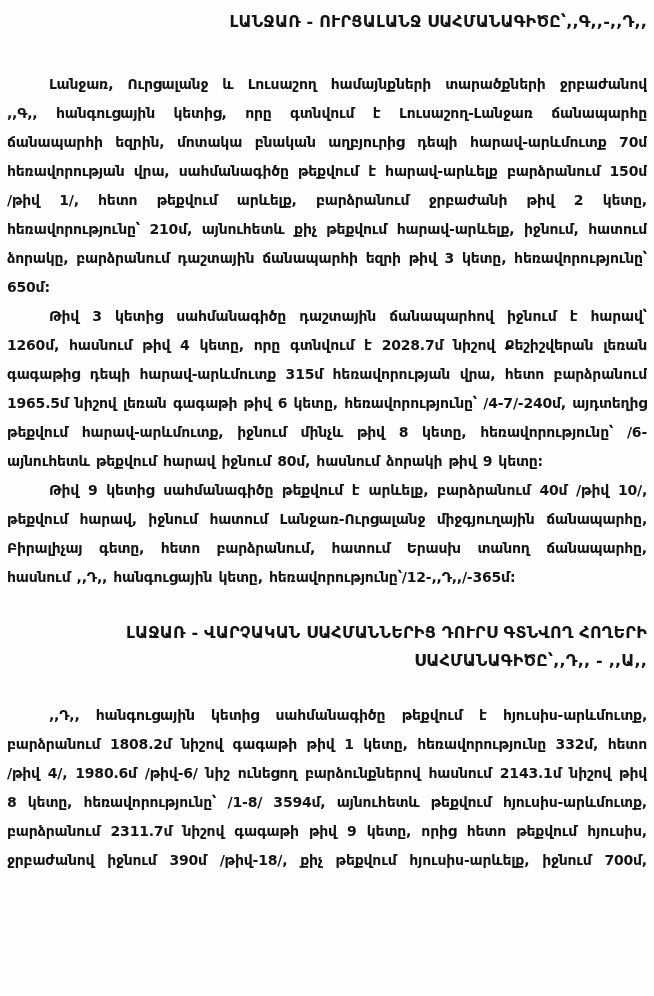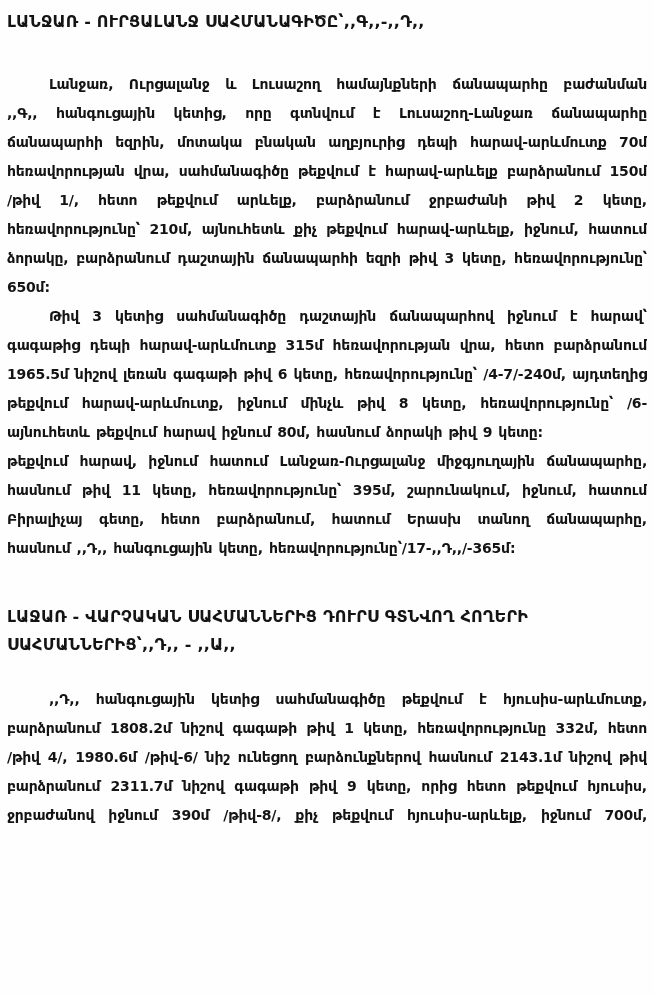--- a/index.html
+++ b/index.html
@@ -18,27 +18,27 @@
   }
   main[data-name="document-page"] {
     padding: 8px 7px 0 7px;
     box-sizing: border-box;
     width: 654px;
     height: 996px;
     overflow: hidden;
   }
   section[data-name="section"] { display: block; }
   .section-heading {
-    text-align: left;
+    text-align: right;
     font-size: 16px;
     line-height: 28px;
     letter-spacing: 0.2px;
   }
   section.first .section-heading { margin-bottom: 34px; }
-  section.second { margin-top: 40px; }
+  section.second { margin-top: 27px; }
   section.second .section-heading { margin-bottom: 26px; }
   .para { display: block; }
   .line {
     font-size: 14px;
     line-height: 29px;
     height: 29px;
     overflow: hidden;
     text-align: justify;
     text-align-last: justify;
     letter-spacing: -0.2px;
@@ -50,49 +50,51 @@
 </style>
 </head>
 <body>
 
 <main data-name="document-page">
     <section data-name="section" class="first">
       <div data-name="section-heading" class="section-heading">
         <div data-name="section-heading-line" class="heading-line">ԼԱՆՋԱՌ - ՈՒՐՑԱԼԱՆՋ ՍԱՀՄԱՆԱԳԻԾԸ՝,,Գ,,-,,Դ,,</div>
       </div>
       <div data-name="paragraph" class="para">
-        <div data-name="text-line" class="line first">Լանջառ, Ուրցալանջ և Լուսաշող համայնքների ճանապարհը բաժանման</div>
+        <div data-name="text-line" class="line first">Լանջառ, Ուրցալանջ և Լուսաշող համայնքների տարածքների ջրբաժանով</div>
         <div data-name="text-line" class="line">,,Գ,, հանգուցային կետից, որը գտնվում է Լուսաշող-Լանջառ ճանապարհը</div>
         <div data-name="text-line" class="line">ճանապարհի եզրին, մոտակա բնական աղբյուրից դեպի հարավ-արևմուտք 70մ</div>
         <div data-name="text-line" class="line">հեռավորության վրա, սահմանագիծը թեքվում է հարավ-արևելք բարձրանում 150մ</div>
         <div data-name="text-line" class="line">/թիվ 1/, հետո թեքվում արևելք, բարձրանում ջրբաժանի թիվ 2 կետը,</div>
         <div data-name="text-line" class="line">հեռավորությունը՝ 210մ, այնուհետև քիչ թեքվում հարավ-արևելք, իջնում, հատում</div>
         <div data-name="text-line" class="line">ձորակը, բարձրանում դաշտային ճանապարհի եզրի թիվ 3 կետը, հեռավորությունը՝</div>
         <div data-name="text-line" class="line last">650մ:</div>
       </div>
       <div data-name="paragraph" class="para">
         <div data-name="text-line" class="line first">Թիվ 3 կետից սահմանագիծը դաշտային ճանապարհով իջնում է հարավ՝</div>
+        <div data-name="text-line" class="line">1260մ, հասնում թիվ 4 կետը, որը գտնվում է 2028.7մ նիշով Քեշիշվերան լեռան</div>
         <div data-name="text-line" class="line">գագաթից դեպի հարավ-արևմուտք 315մ հեռավորության վրա, հետո բարձրանում</div>
         <div data-name="text-line" class="line">1965.5մ նիշով լեռան գագաթի թիվ 6 կետը, հեռավորությունը՝ /4-7/-240մ, այդտեղից</div>
         <div data-name="text-line" class="line">թեքվում հարավ-արևմուտք, իջնում մինչև թիվ 8 կետը, հեռավորությունը՝ /6-8/-390մ,</div>
         <div data-name="text-line" class="line last">այնուհետև թեքվում հարավ իջնում 80մ, հասնում ձորակի թիվ 9 կետը:</div>
       </div>
       <div data-name="paragraph" class="para">
+        <div data-name="text-line" class="line first">Թիվ 9 կետից սահմանագիծը թեքվում է արևելք, բարձրանում 40մ /թիվ 10/,</div>
         <div data-name="text-line" class="line">թեքվում հարավ, իջնում հատում Լանջառ-Ուրցալանջ միջգյուղային ճանապարհը,</div>
-        <div data-name="text-line" class="line">հասնում թիվ 11 կետը, հեռավորությունը՝ 395մ, շարունակում, իջնում, հատում</div>
         <div data-name="text-line" class="line">Բիրալիչայ գետը, հետո բարձրանում, հատում Երասխ տանող ճանապարհը,</div>
-        <div data-name="text-line" class="line last">հասնում ,,Դ,, հանգուցային կետը, հեռավորությունը՝/17-,,Դ,,/-365մ:</div>
+        <div data-name="text-line" class="line last">հասնում ,,Դ,, հանգուցային կետը, հեռավորությունը՝/12-,,Դ,,/-365մ:</div>
       </div>
     </section>
     <section data-name="section" class="second">
       <div data-name="section-heading" class="section-heading">
         <div data-name="section-heading-line" class="heading-line">ԼԱՋԱՌ - ՎԱՐՉԱԿԱՆ ՍԱՀՄԱՆՆԵՐԻՑ ԴՈՒՐՍ ԳՏՆՎՈՂ ՀՈՂԵՐԻ</div>
-        <div data-name="section-heading-line" class="heading-line">ՍԱՀՄԱՆՆԵՐԻՑ՝,,Դ,, - ,,Ա,,</div>
+        <div data-name="section-heading-line" class="heading-line">ՍԱՀՄԱՆԱԳԻԾԸ՝,,Դ,, - ,,Ա,,</div>
       </div>
       <div data-name="paragraph" class="para">
         <div data-name="text-line" class="line first">,,Դ,, հանգուցային կետից սահմանագիծը թեքվում է հյուսիս-արևմուտք,</div>
         <div data-name="text-line" class="line">բարձրանում 1808.2մ նիշով գագաթի թիվ 1 կետը, հեռավորությունը 332մ, հետո</div>
         <div data-name="text-line" class="line">/թիվ 4/, 1980.6մ /թիվ-6/ նիշ ունեցող բարձունքներով հասնում 2143.1մ նիշով թիվ</div>
+        <div data-name="text-line" class="line">8 կետը, հեռավորությունը՝ /1-8/ 3594մ, այնուհետև թեքվում հյուսիս-արևմուտք,</div>
         <div data-name="text-line" class="line">բարձրանում 2311.7մ նիշով գագաթի թիվ 9 կետը, որից հետո թեքվում հյուսիս,</div>
-        <div data-name="text-line" class="line">ջրբաժանով իջնում 390մ /թիվ-8/, քիչ թեքվում հյուսիս-արևելք, իջնում 700մ,</div>
+        <div data-name="text-line" class="line">ջրբաժանով իջնում 390մ /թիվ-18/, քիչ թեքվում հյուսիս-արևելք, իջնում 700մ,</div>
       </div>
     </section>
   </main>
 
 </body></html>

